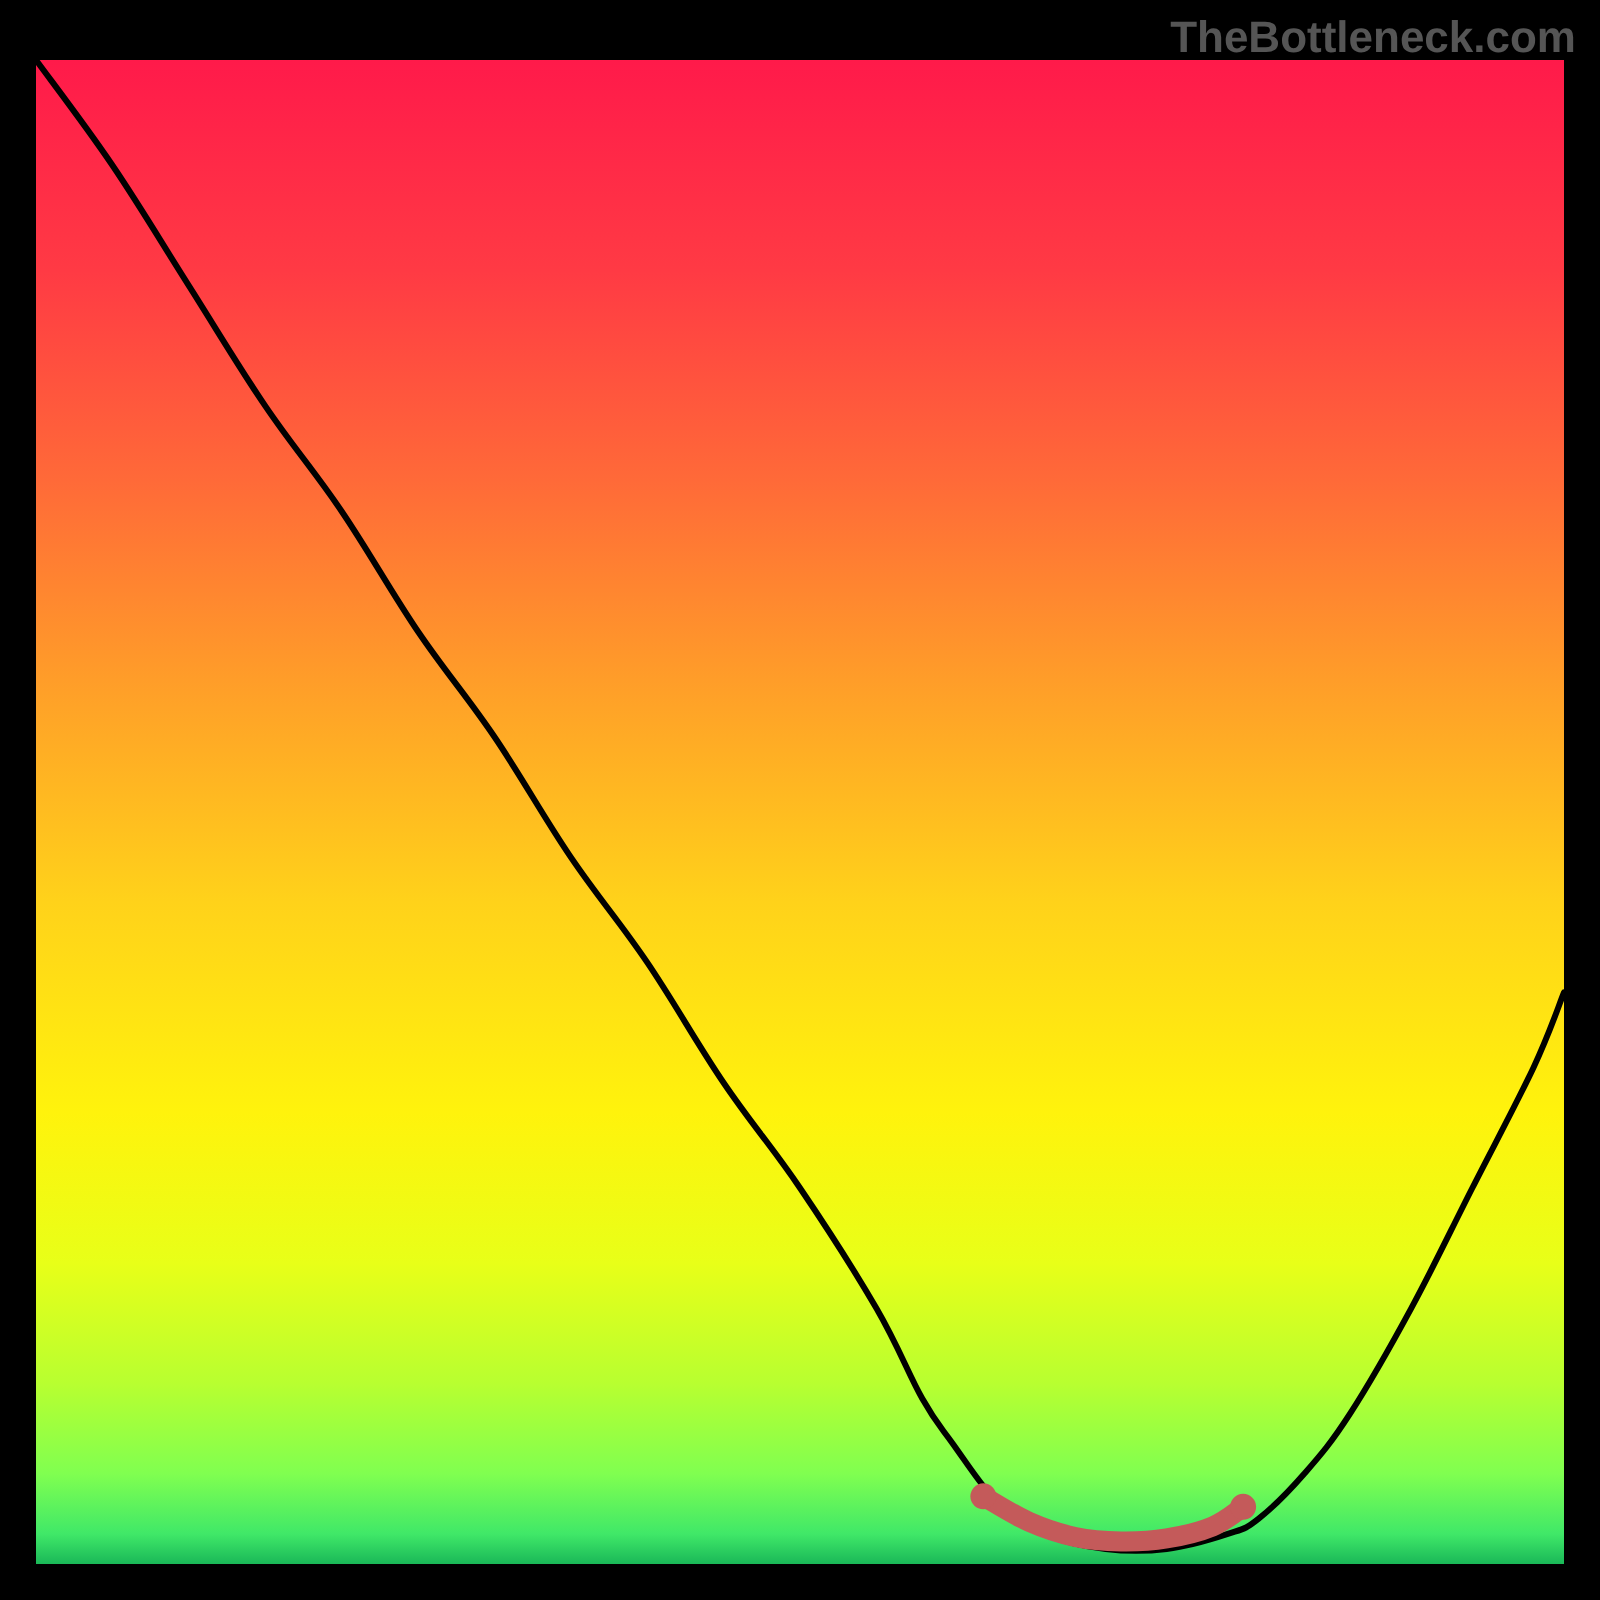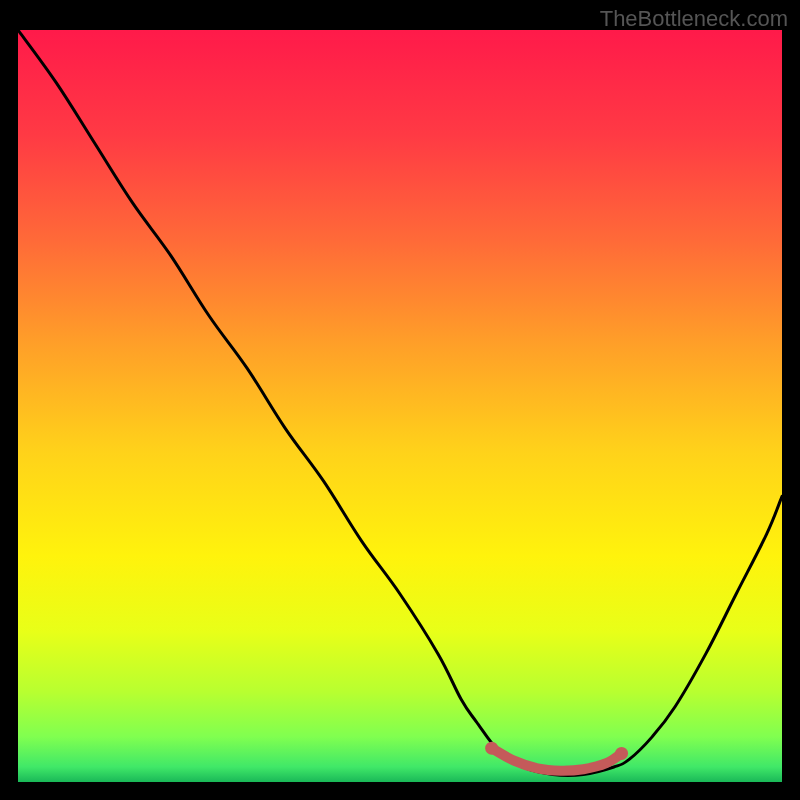--- a/index.html
+++ b/index.html
@@ -10,21 +10,21 @@
     background: #000;
     position: relative;
   }
   .watermark {
     position: absolute;
     top: 6px;
     right: 12px;
     color: #555;
     font-family: Arial, Helvetica, sans-serif;
     font-size: 22px;
-    font-weight: 400;
+    font-weight: 700;
     z-index: 10;
   }
   .plot-frame {
     position: absolute;
     left: 18px;
     top: 30px;
     width: 764px;
     height: 752px;
     background: #000;
   }

